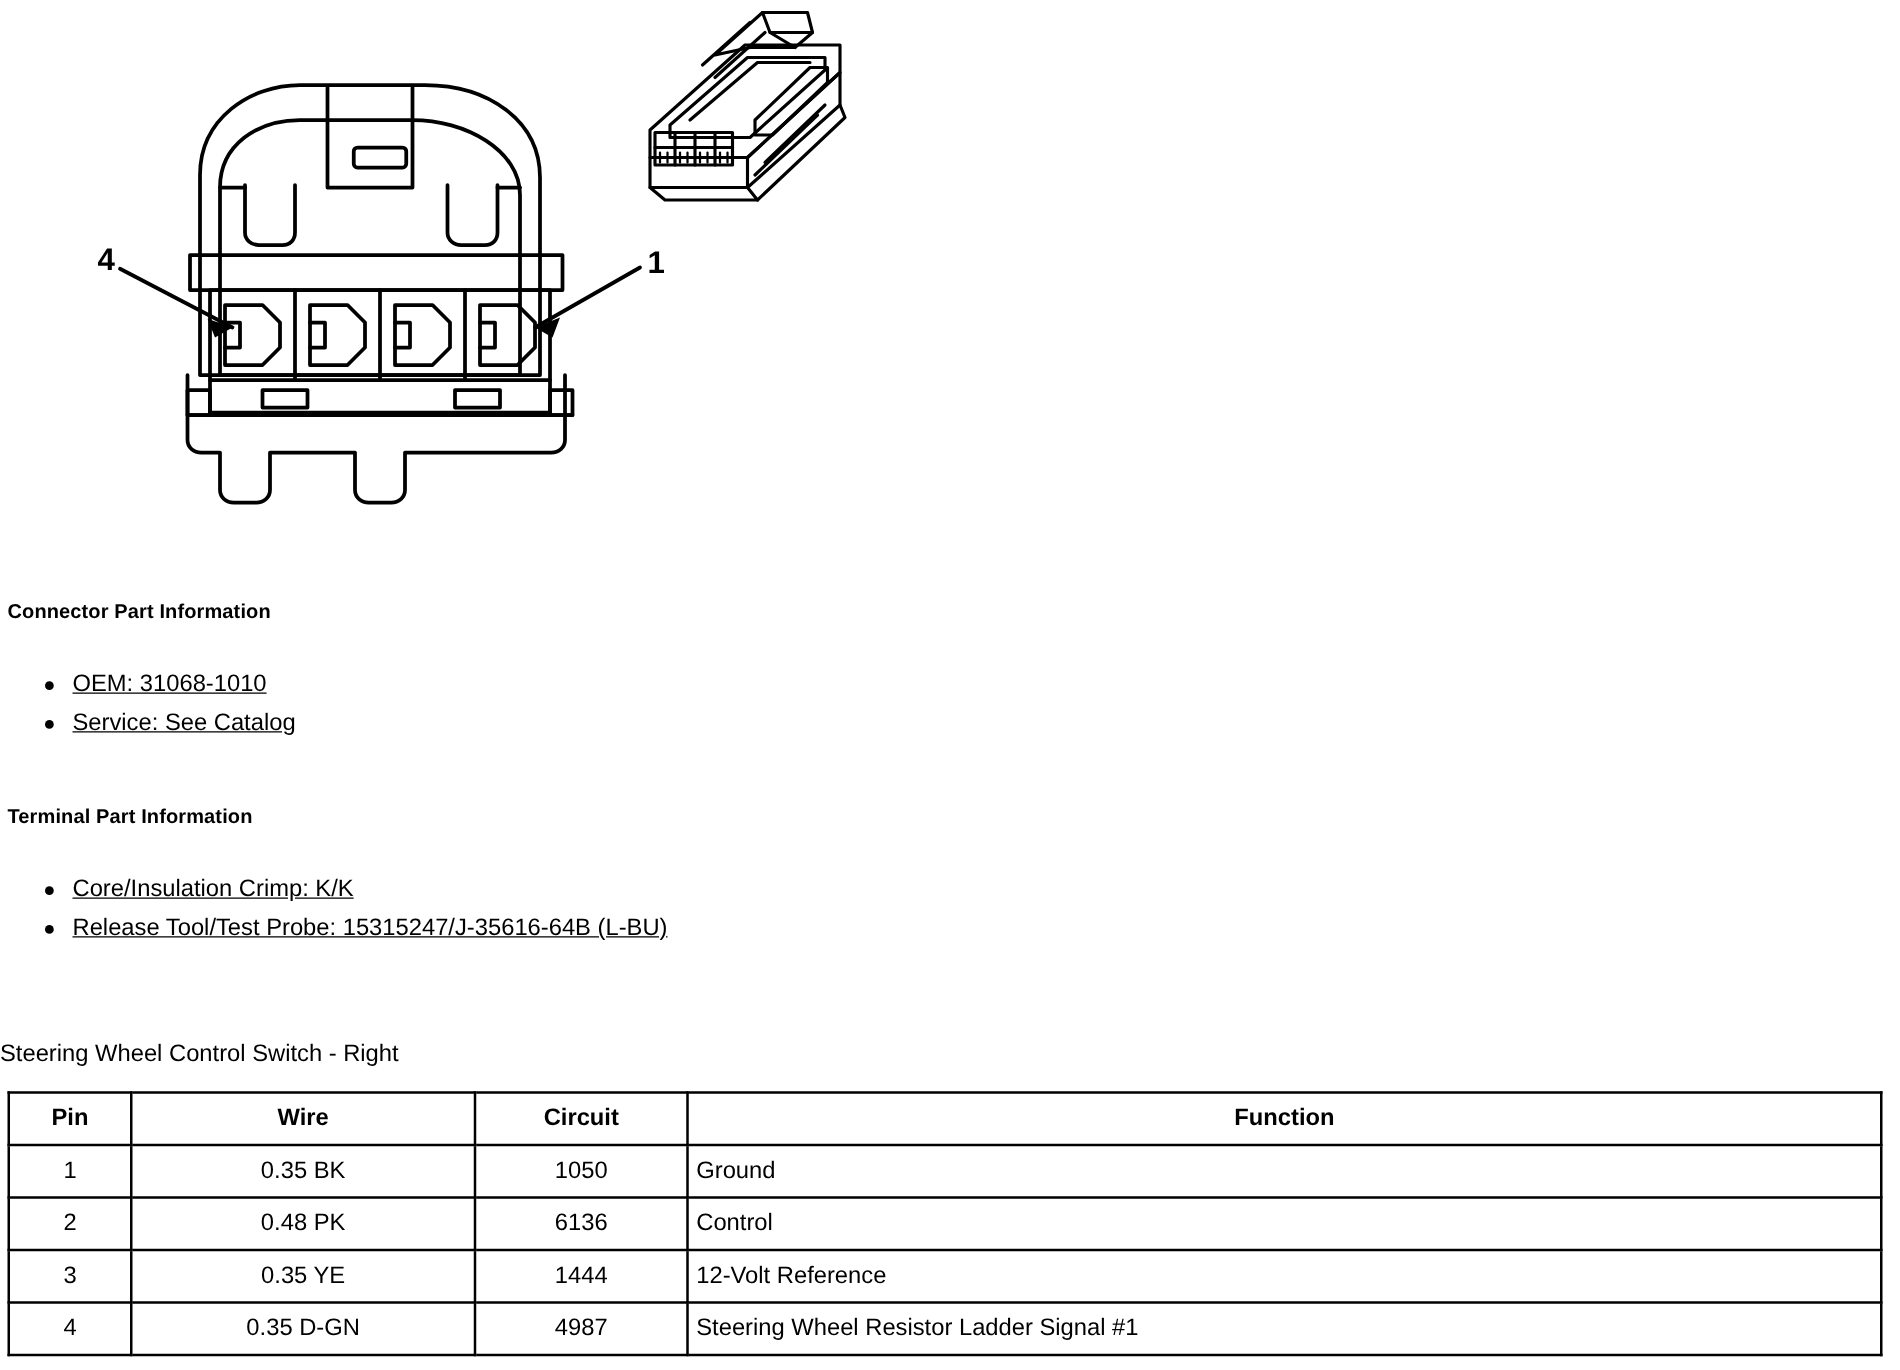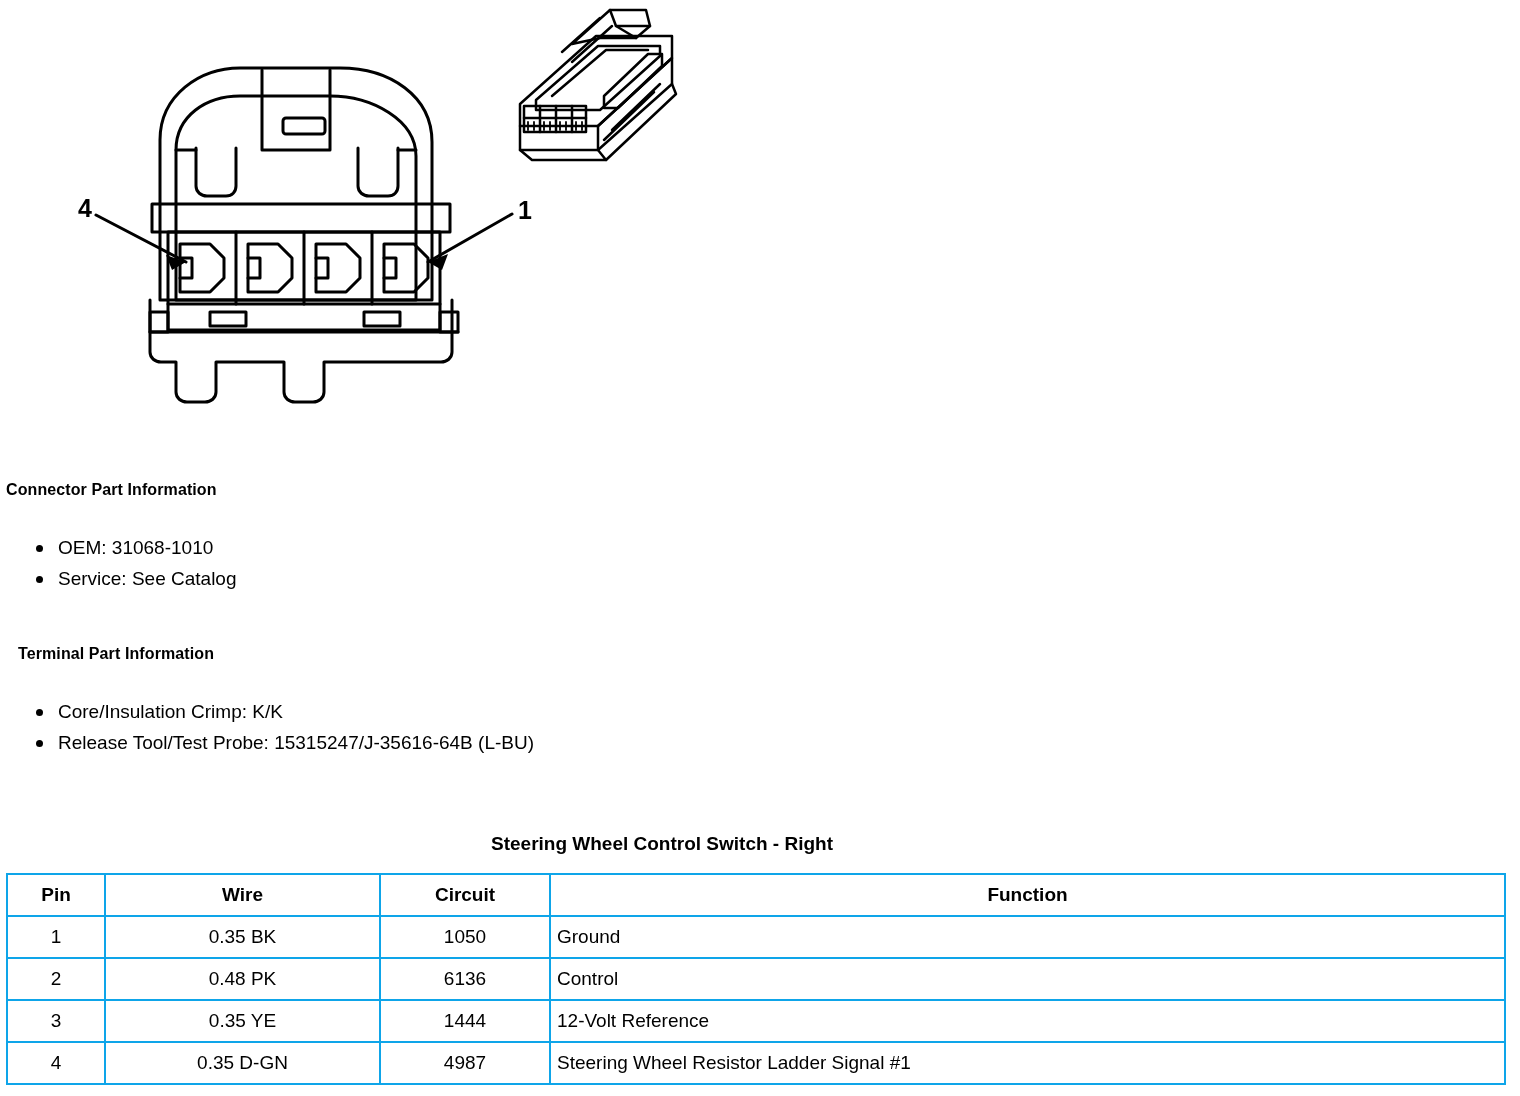--- a/index.html
+++ b/index.html
@@ -43,27 +43,28 @@
   .callout-1 { left: 518px; top: 198px; }
 
   
   .section-heading {
     position: absolute;
     font-size: 16px;
     font-weight: bold;
     letter-spacing: 0.1px;
   }
   #connector-heading { left: 6px; top: 481px; }
-  #terminal-heading  { left: 18px; top: 645px; }
+  #terminal-heading  { left: 6px; top: 645px; }
 
   ul.bullets {
     position: absolute;
     margin: 0;
     padding: 0;
     list-style: none;
+    text-decoration: underline;
   }
   ul.bullets li {
     position: relative;
     font-size: 19px;
     line-height: 31px;
     padding-left: 30px;
     white-space: nowrap;
   }
   ul.bullets li::before {
     content: "";
@@ -77,36 +78,35 @@
   }
   #connector-list { left: 28px; top: 532px; }
   #terminal-list  { left: 28px; top: 696px; }
 
   
   .table-title {
     position: absolute;
     left: 0;
     top: 833px;
     width: 1324px;
-    text-align: center;
     font-size: 19px;
-    font-weight: bold;
+    font-weight: normal;
   }
   table.pinout {
     position: absolute;
     left: 6px;
     top: 873px;
     width: 1500px;
     border-collapse: collapse;
     table-layout: fixed;
     font-size: 19px;
   }
   table.pinout th,
   table.pinout td {
-    border: 2px solid #0ea5e9;
+    border: 2px solid #000000;
     height: 40px;
     padding: 0 6px;
   }
   table.pinout th {
     font-weight: bold;
     text-align: center;
   }
   table.pinout td.pin,
   table.pinout td.wire,
   table.pinout td.circuit {

